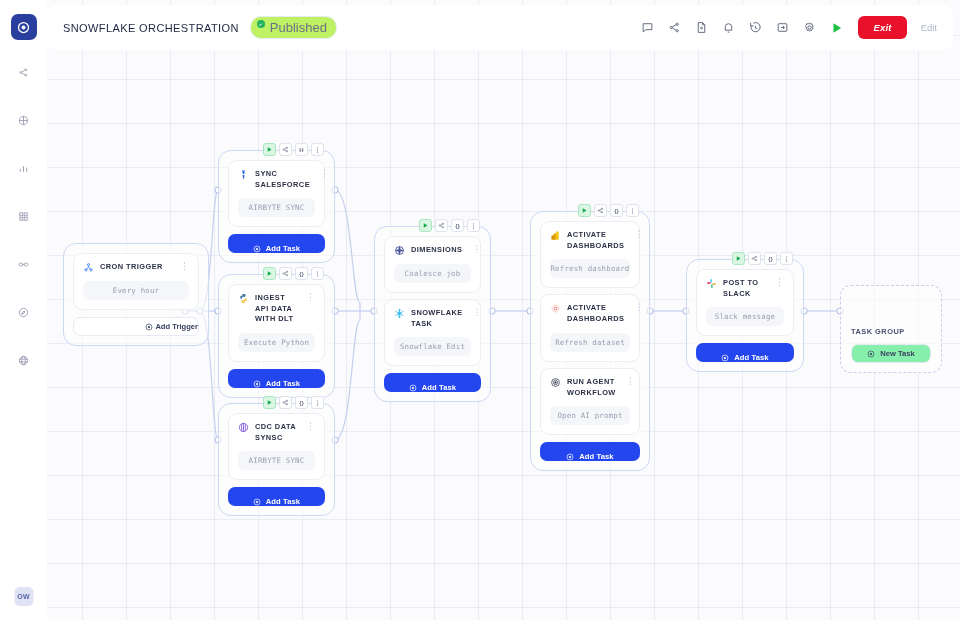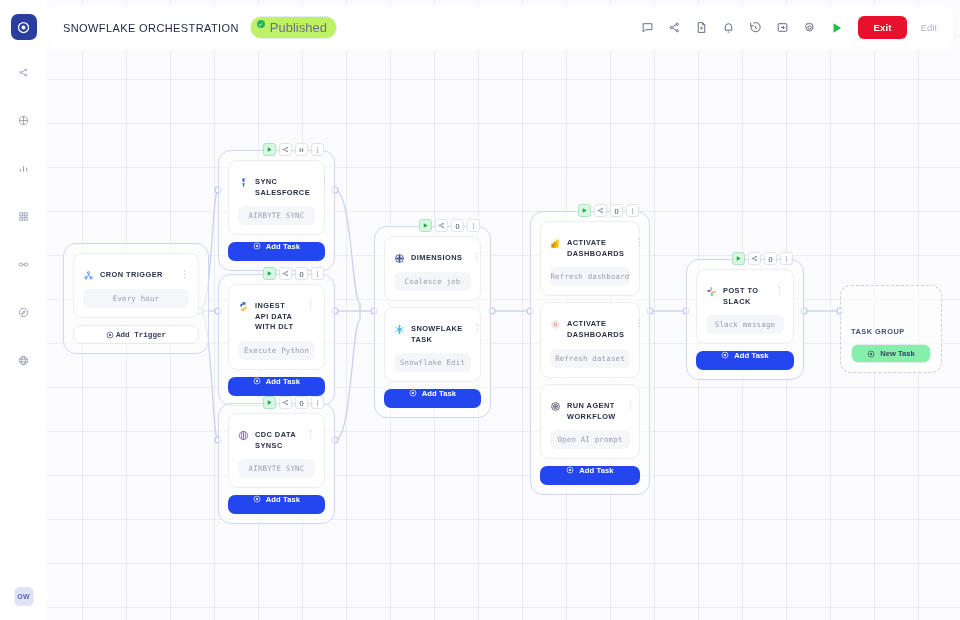--- a/index.html
+++ b/index.html
@@ -64,21 +64,21 @@
     padding:3px 9px 3px 6px;font-size:13px;color:#6a7086;
   }
   .badge .dot{width:8px;height:8px;border-radius:50%;background:#22b360;display:flex;align-items:center;justify-content:center;}
   .badge .dot svg{width:5px;height:5px;}
   .hdr-right{margin-left:auto;display:flex;align-items:center;gap:14px;}
   .hicon{color:#5a6076;cursor:pointer;display:flex;align-items:center;}
   .play-btn{color:#1fbf3f;cursor:pointer;display:flex;}
   .exit-btn{
     background:#e8102a;color:#fff;border:none;border-radius:6px;
     font-size:9.5px;font-weight:700;padding:6px 15px;cursor:pointer;
-    font-family:"Liberation Sans",sans-serif;letter-spacing:.2px;
+    font-family:"Liberation Sans",sans-serif;letter-spacing:.2px;font-style:italic;
   }
   .edit-lnk{font-size:9.5px;color:#b2b7c6;cursor:pointer;}
 
   
   .group{
     position:absolute;
     border:1px solid #cdd8f5;border-radius:13px;
     background:rgba(255,255,255,.55);
     padding:9px;
     z-index:3;
@@ -91,55 +91,55 @@
     width:13px;height:13px;border-radius:3px;background:#fff;
     border:1px solid #dfe3ee;display:flex;align-items:center;justify-content:center;
     cursor:pointer;color:#6d7governor;color:#6d7389;
   }
   .tb.play{background:#d9f7e3;border-color:#a9e5c1;color:#15a94a;}
   .tb svg{width:7px;height:7px;}
   .tb .txt{font-size:6px;font-weight:700;color:#6d7389;line-height:1;}
 
   .card{
     background:#fff;border:1px solid #eceef4;border-radius:9px;
-    padding:16px 9px 9px 9px;margin-bottom:6px;
+    padding:8px 9px 9px 9px;margin-bottom:6px;
   }
   .card:last-of-type{margin-bottom:7px;}
   .card-head{display:flex;align-items:flex-start;gap:6px;}
   .card-ico{width:11px;height:11px;flex:0 0 11px;display:flex;align-items:center;justify-content:center;margin-top:0px;}
   .card-ico svg{width:11px;height:11px;}
   .card-title{
     font-size:7.4px;font-weight:700;letter-spacing:.45px;color:#2b3047;
     line-height:1.45;flex:1;text-transform:uppercase;
   }
   .kebab{color:#b8bdcd;font-size:9px;line-height:8px;cursor:pointer;letter-spacing:0;padding-left:4px;}
   .field{
     margin-top:8px;background:#f5f6f9;border-radius:6px;
     height:19px;display:flex;align-items:center;justify-content:center;
     font-family:"DejaVu Sans Mono", monospace;
     font-size:7.4px;color:#9aa0b2;letter-spacing:.2px;
   }
   .add-task{
     width:100%;background:#2346ef;color:#fff;border:none;border-radius:7px;
-    height:19px;display:flex;align-items:flex-start;justify-content:center;gap:5px;
+    height:19px;display:flex;align-items:flex-end;justify-content:center;gap:5px;
     font-size:7.6px;font-weight:700;cursor:pointer;letter-spacing:.1px;
     font-family:"Liberation Sans",sans-serif;
   }
   .add-task svg{width:8px;height:8px;}
 
   
   .trigger-group{
     position:absolute;border:1px solid #cdd8f5;border-radius:13px;
     background:rgba(255,255,255,.55);padding:9px;z-index:3;
   }
   .add-trigger{
     width:100%;background:#fff;border:1px solid #e7eaf2;border-radius:7px;
-    height:19px;display:flex;align-items:center;justify-content:center;gap:2px;
+    height:19px;display:flex;align-items:center;justify-content:flex-end;gap:2px;
     font-size:7.6px;font-weight:700;color:#3a4160;cursor:pointer;
-    font-family:Liberation Mono, monospace;
+    font-family:Liberation Sans, sans-serif;
   }
   .add-trigger svg{width:8px;height:8px;}
 
   
   .taskgroup{
     position:absolute;border:1px dashed #c8cfe6;border-radius:11px;
     background:rgba(255,255,255,.6);padding:9px 10px;z-index:3;
   }
   .tg-title{font-size:7.4px;font-weight:700;letter-spacing:.5px;color:#4a5june;color:#4a5270;margin-bottom:8px;margin-top:32px;}
   .new-task{

